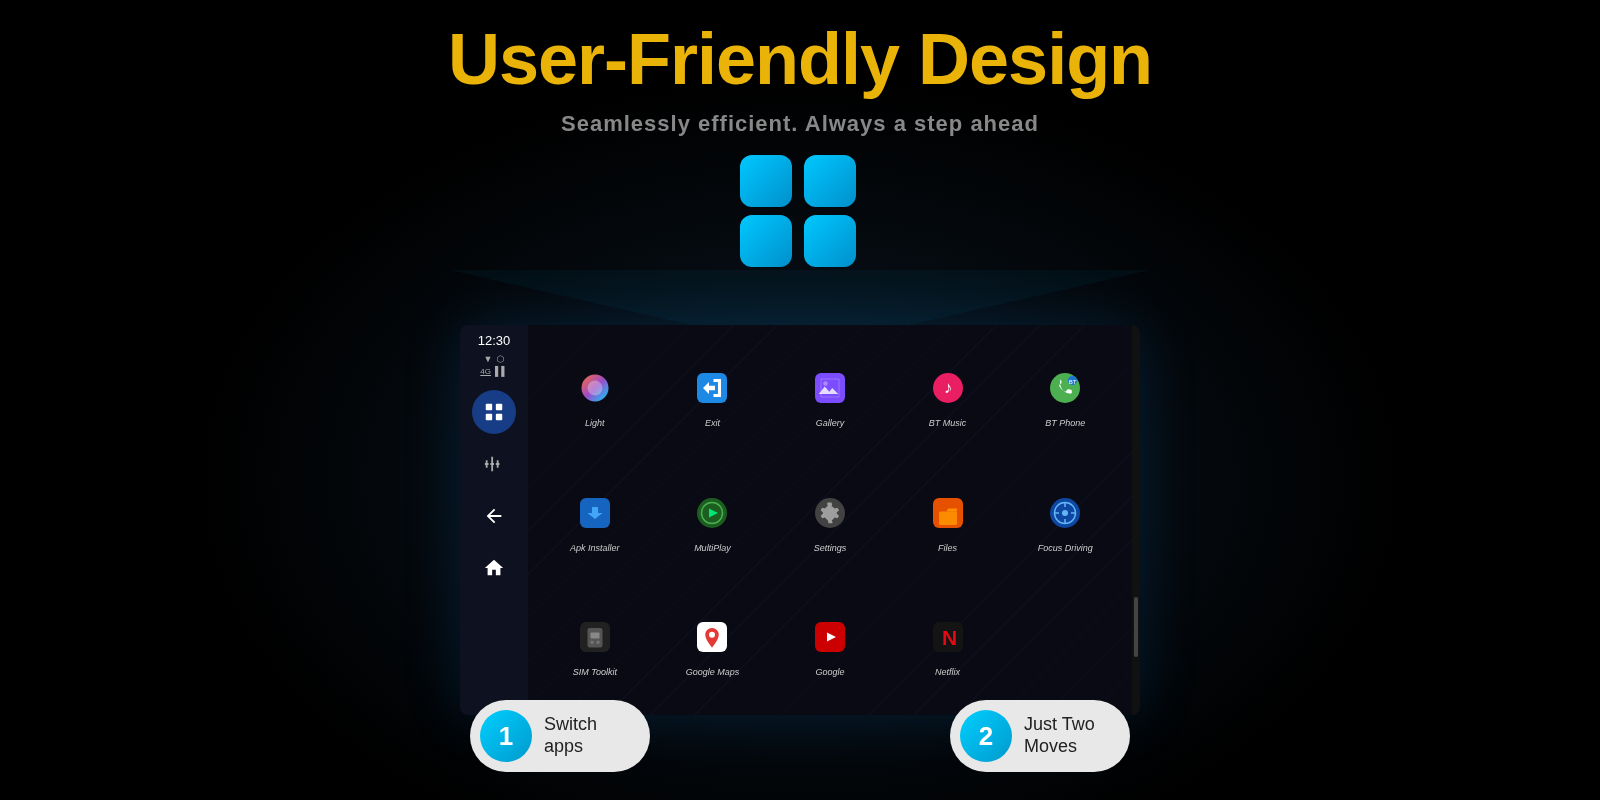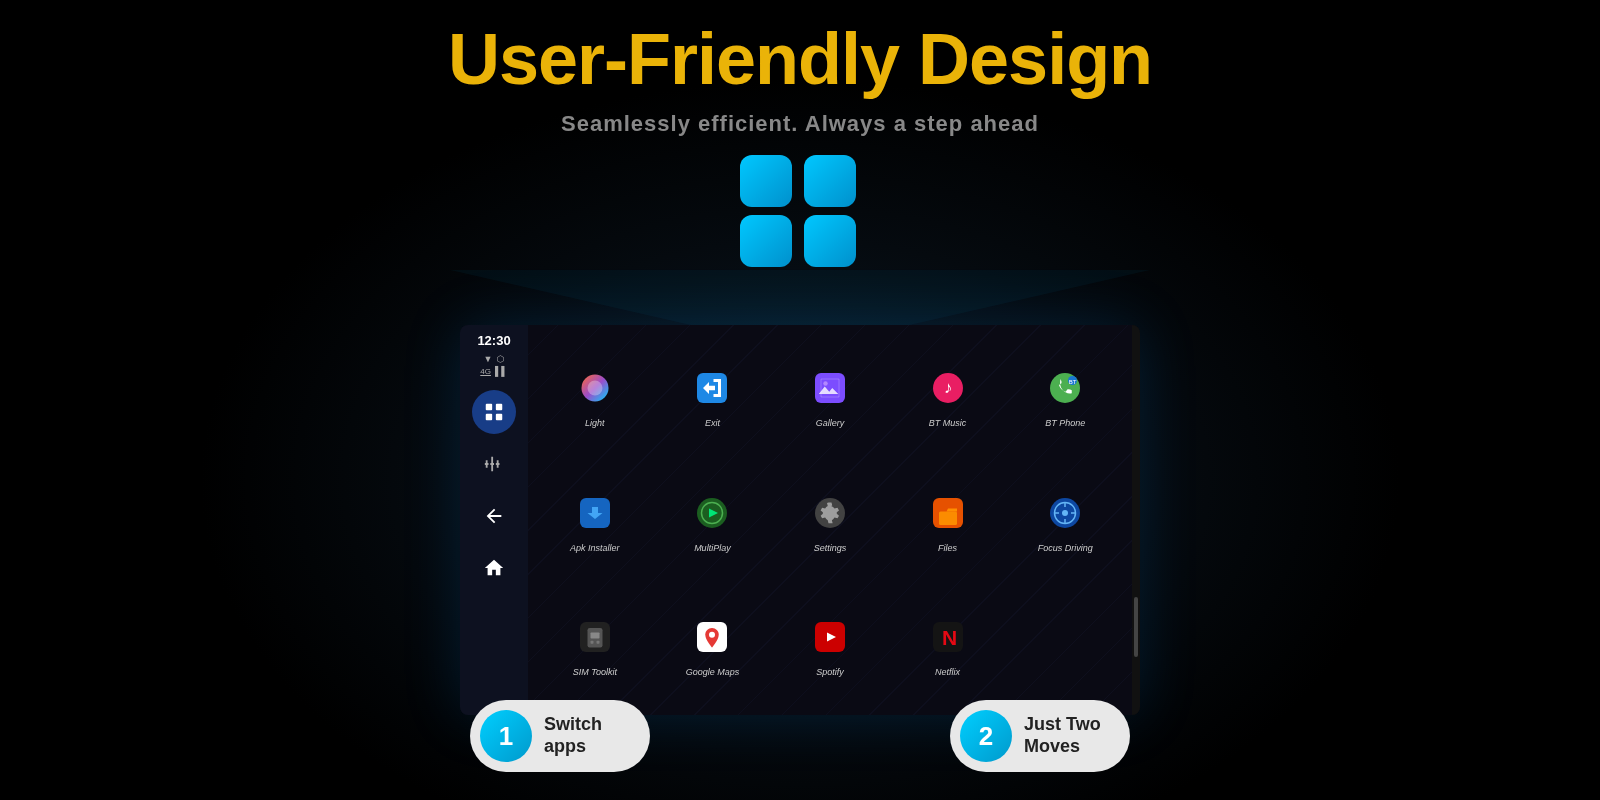--- a/index.html
+++ b/index.html
@@ -101,21 +101,21 @@
       flex-direction: column;
       align-items: center;
       padding: 8px 0;
       gap: 4px;
       flex-shrink: 0;
     }
 
     .time-display {
       font-size: 13px;
       color: #fff;
-      font-weight: 700;
+      font-weight: 400;
       margin-bottom: 2px;
     }
 
     .status-icons {
       display: flex;
       flex-direction: column;
       align-items: center;
       gap: 2px;
       margin-bottom: 8px;
     }
@@ -259,21 +259,21 @@
       align-items: center;
       justify-content: center;
       font-size: 26px;
       font-weight: 900;
       color: #fff;
       flex-shrink: 0;
     }
 
     .badge-text {
       font-size: 18px;
-      font-weight: 700;
+      font-weight: 400;
       color: #222;
       line-height: 1.2;
     }
   </style>
 </head>
 <body>
 
 <div class="bg-spotlight"></div>
 
 <div class="header">
@@ -471,21 +471,21 @@
         </div>
         <div class="app-label">Google Maps</div>
       </div>
       <div class="app-item">
         <div class="app-icon">
           <svg viewBox="0 0 40 40" width="30" height="30">
             <rect width="40" height="40" rx="8" fill="#cc0000"></rect>
             <path d="M16 14v12l12-6-12-6z" fill="white"></path>
           </svg>
         </div>
-        <div class="app-label">Spotify</div>
+        <div class="app-label">Google</div>
       </div>
       <div class="app-item">
         <div class="app-icon">
           <svg viewBox="0 0 40 40" width="30" height="30">
             <rect width="40" height="40" rx="8" fill="#141414"></rect>
             <text x="12" y="30" font-size="28" font-weight="900" fill="#e50914" font-family="Arial">N</text>
           </svg>
         </div>
         <div class="app-label">Netflix</div>
       </div>

